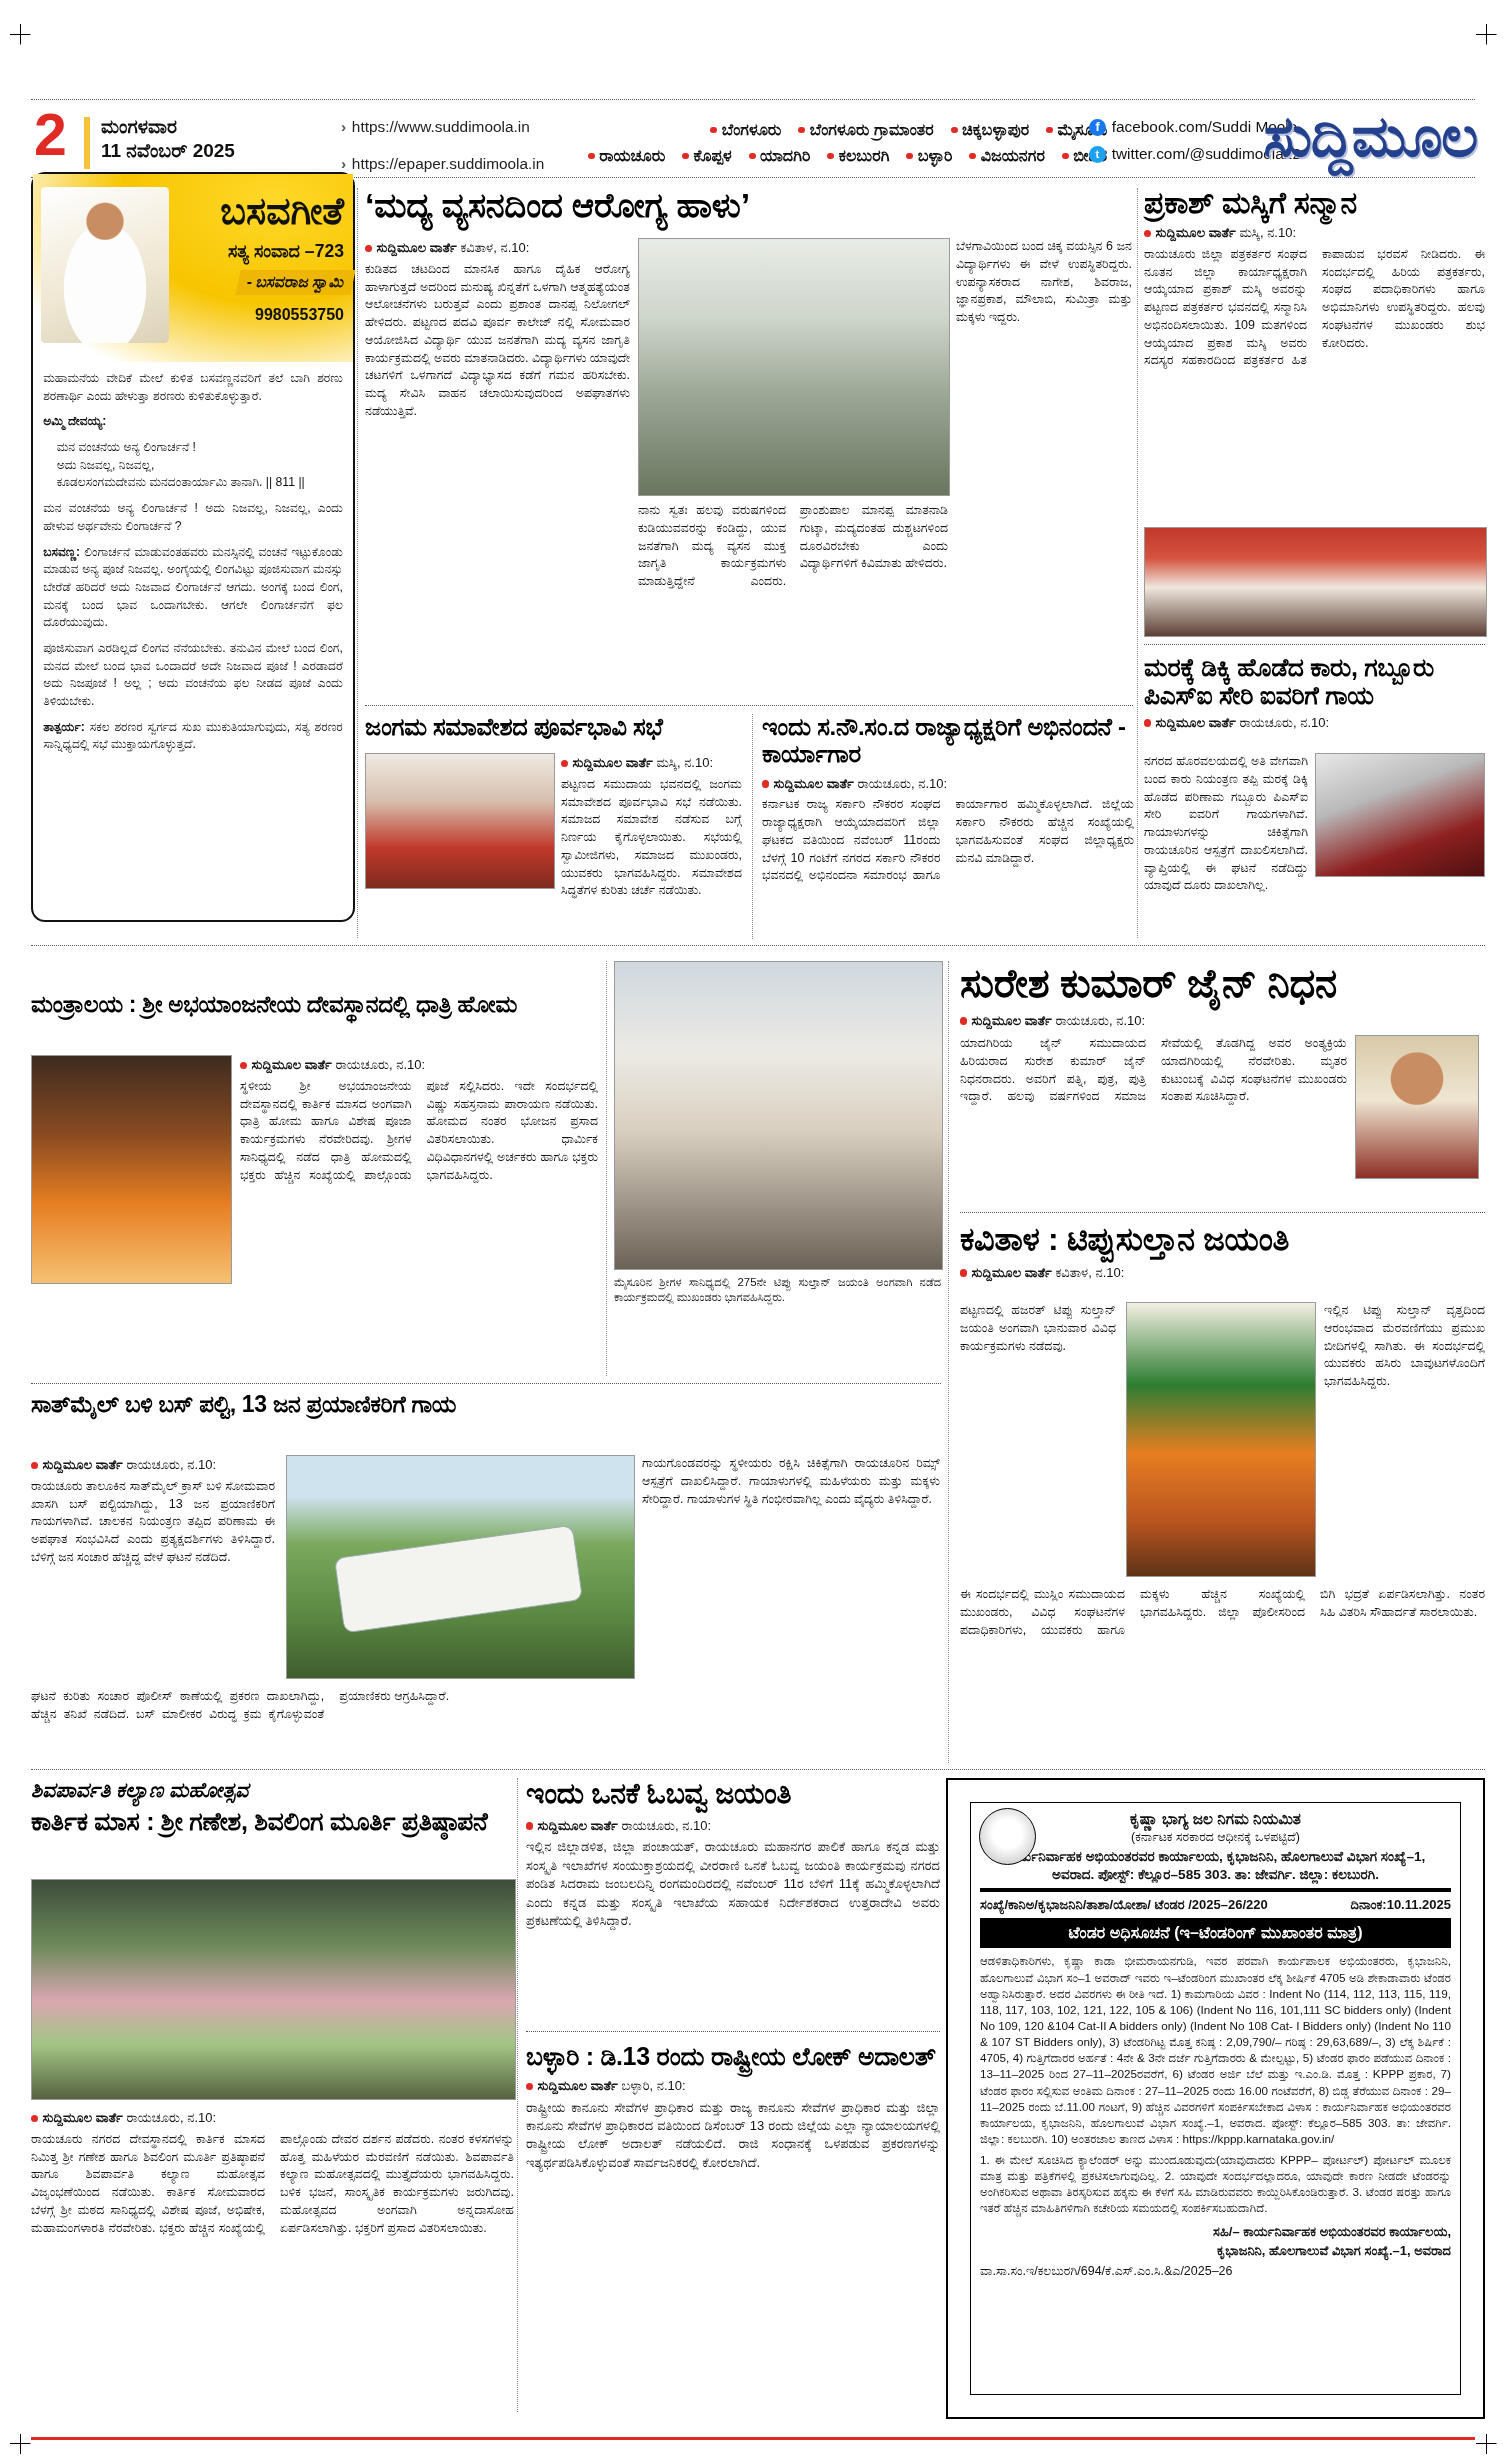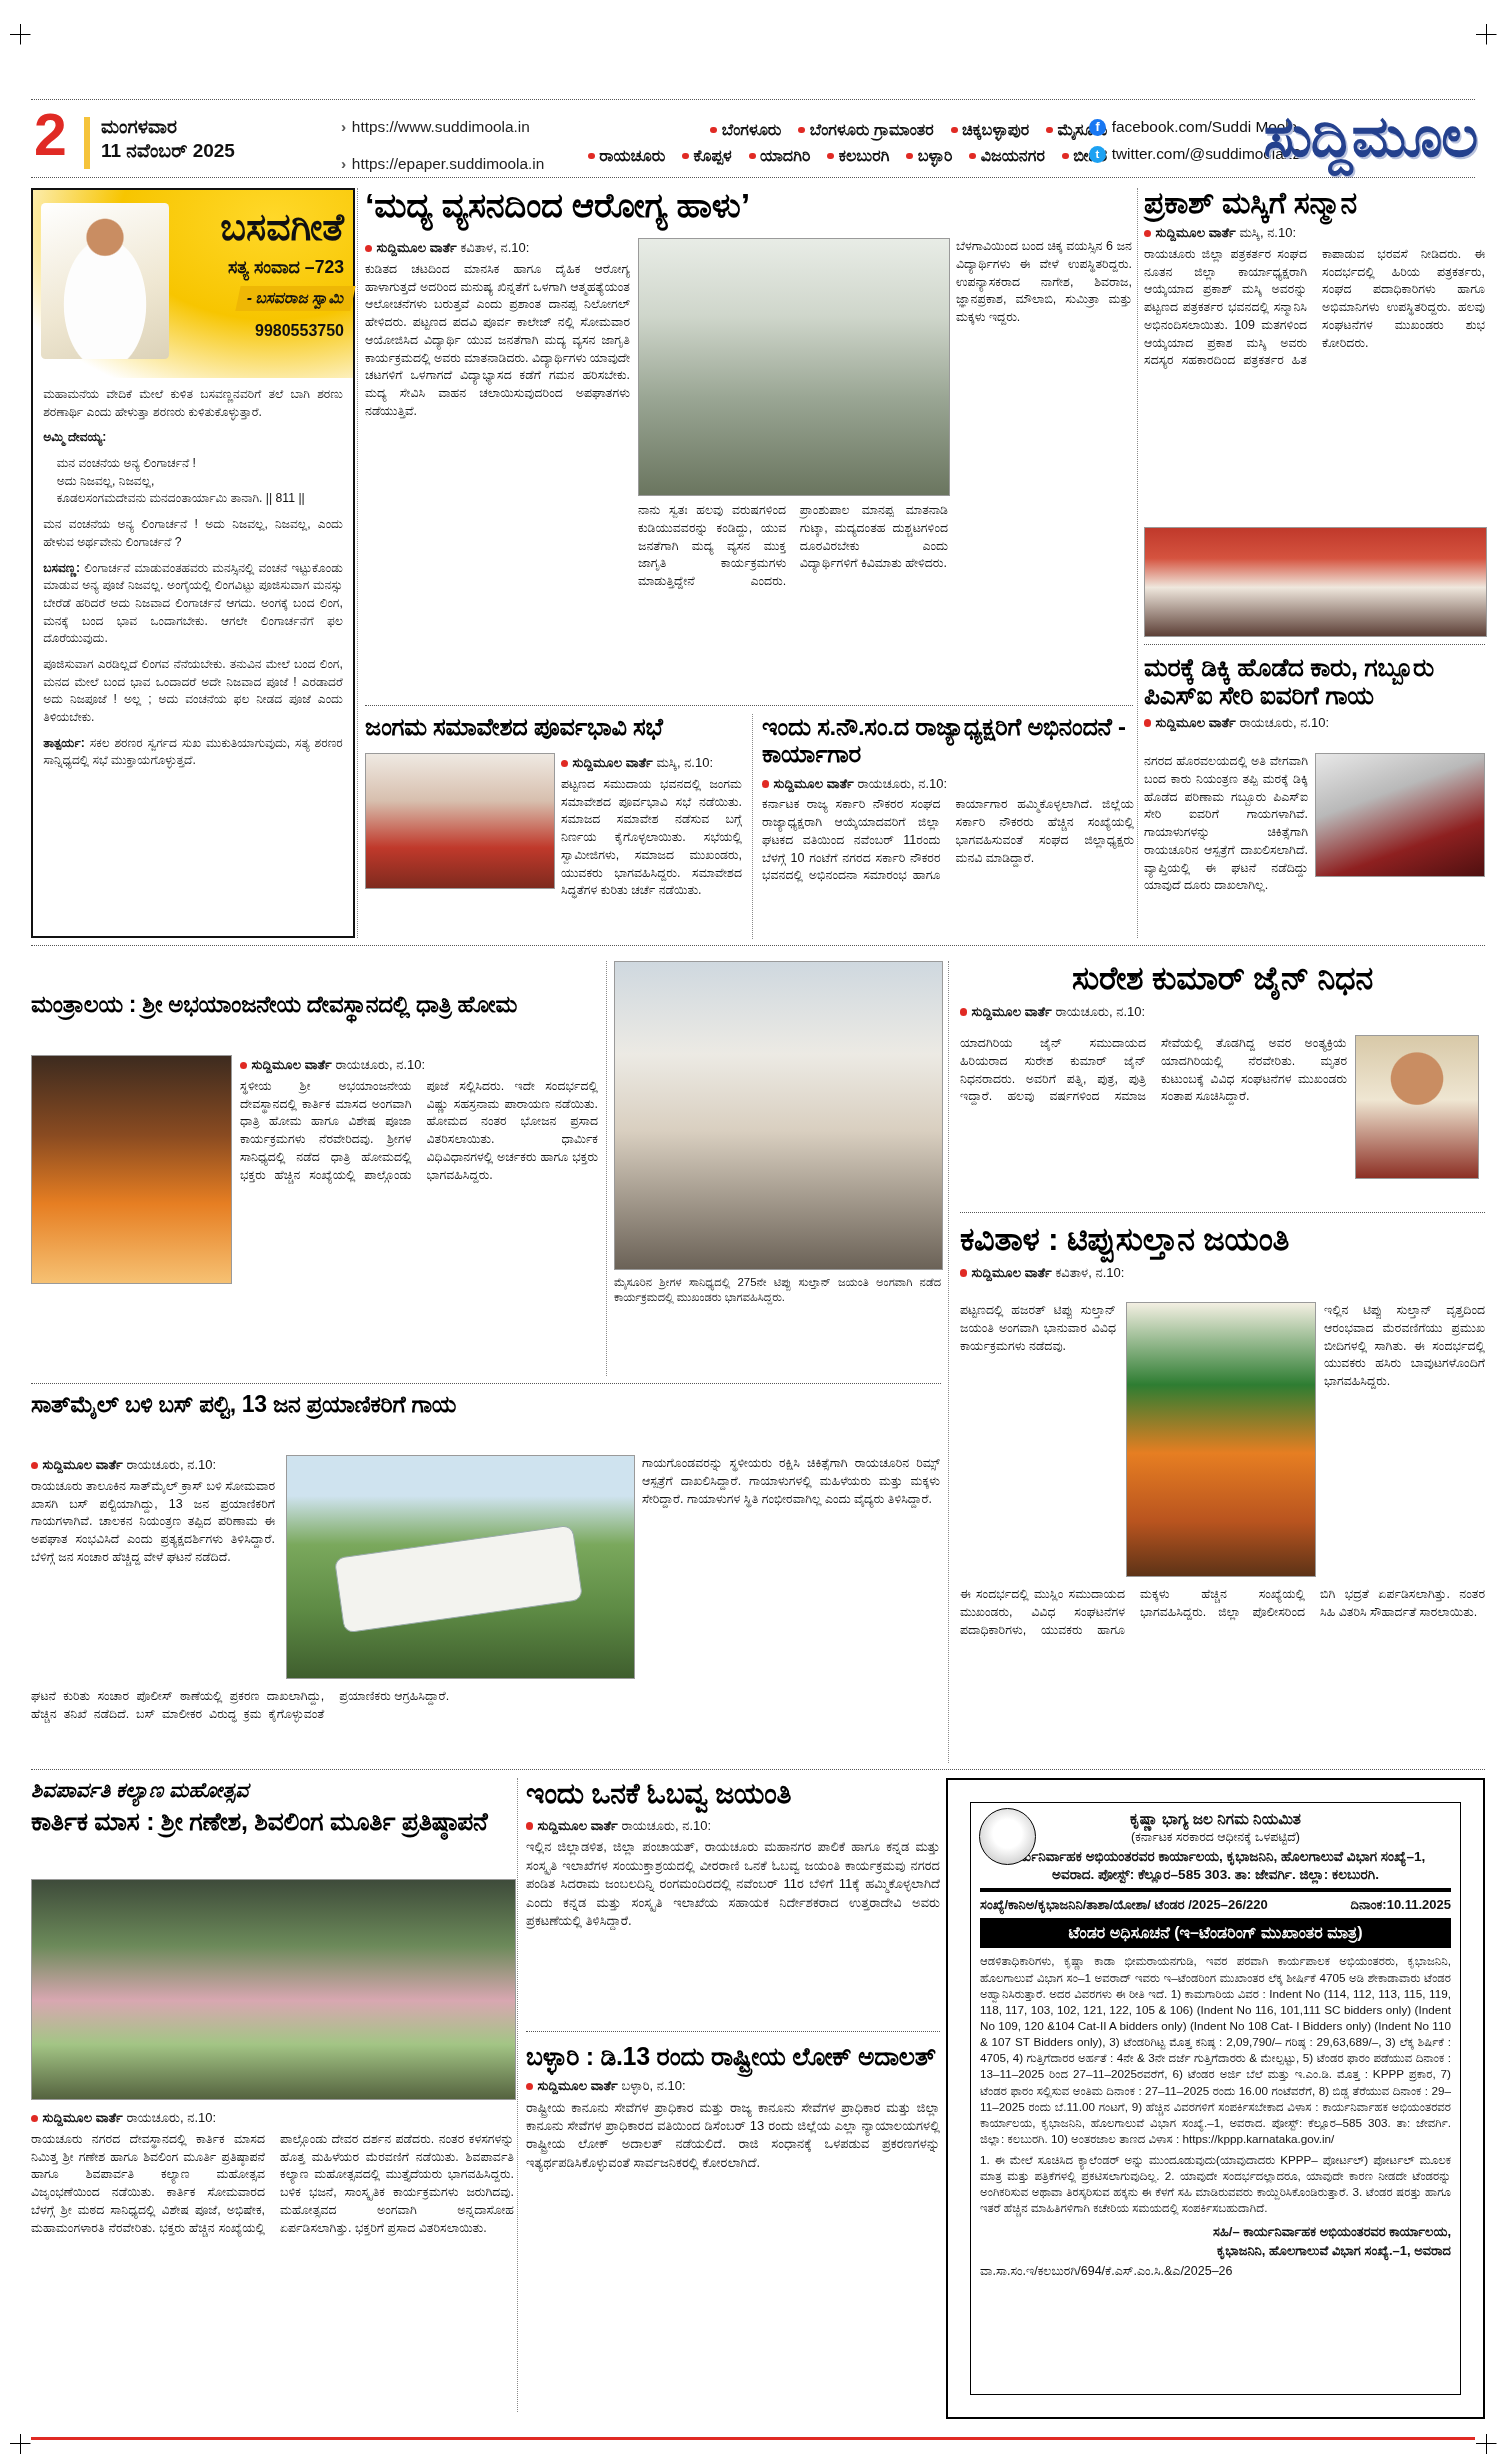--- a/index.html
+++ b/index.html
@@ -156,21 +156,21 @@
 <div class="abs logo" style="right:30px;top:103px;">ಸುದ್ದಿಮೂಲ</div>
 <div class="abs dotted-h" style="left:31px;top:177px;width:1444px;"></div>
 
 <div class="abs dotted-v" style="left:357px;top:188px;height:750px;"></div>
 <div class="abs dotted-v" style="left:1137px;top:188px;height:750px;"></div>
 <div class="abs dotted-v" style="left:752px;top:714px;height:225px;"></div>
 <div class="abs dotted-v" style="left:606px;top:961px;height:415px;"></div>
 <div class="abs dotted-v" style="left:948px;top:961px;height:802px;"></div>
 <div class="abs dotted-v" style="left:517px;top:1778px;height:634px;"></div>
 
-<div class="abs bbox" style="left:31px;top:188px;width:320px;height:746px;">
+<div class="abs bbox" style="left:31px;top:172px;width:320px;height:746px;border-radius:14px;">
   <div class="bhead">
     <div class="abs bfigure" style="left:8px;top:12.5px;"></div>
     <div class="abs btitle" style="right:9px;top:16px;">ಬಸವಗೀತೆ</div>
     <div class="abs bsub" style="right:9px;top:67px;">ಸತ್ಯ ಸಂವಾದ –723</div>
     <div class="abs bribbon" style="right:0px;top:96px;">- ಬಸವರಾಜ ಸ್ವಾಮಿ</div>
     <div class="abs bphone" style="right:9px;top:132px;">9980553750</div>
   </div>
   <div class="bbody" style="height:546px;">
     <p>ಮಹಾಮನೆಯ ವೇದಿಕೆ ಮೇಲೆ ಕುಳಿತ ಬಸವಣ್ಣನವರಿಗೆ ತಲೆ ಬಾಗಿ ಶರಣು ಶರಣಾರ್ಥಿ ಎಂದು ಹೇಳುತ್ತಾ ಶರಣರು ಕುಳಿತುಕೊಳ್ಳುತ್ತಾರೆ.</p>
     <p class="lead">ಅಮ್ಮಿ ದೇವಯ್ಯ:</p>
@@ -240,21 +240,21 @@
     <div class="byline"><span class="dot"></span><b>ಸುದ್ದಿಮೂಲ ವಾರ್ತೆ</b> <span class="place">ರಾಯಚೂರು, ನ.10:</span></div>
     <div class="body-text cols-2" style="height:284px;">ಸ್ಥಳೀಯ ಶ್ರೀ ಅಭಯಾಂಜನೇಯ ದೇವಸ್ಥಾನದಲ್ಲಿ ಕಾರ್ತಿಕ ಮಾಸದ ಅಂಗವಾಗಿ ಧಾತ್ರಿ ಹೋಮ ಹಾಗೂ ವಿಶೇಷ ಪೂಜಾ ಕಾರ್ಯಕ್ರಮಗಳು ನೆರವೇರಿದವು. ಶ್ರೀಗಳ ಸಾನಿಧ್ಯದಲ್ಲಿ ನಡೆದ ಧಾತ್ರಿ ಹೋಮದಲ್ಲಿ ಭಕ್ತರು ಹೆಚ್ಚಿನ ಸಂಖ್ಯೆಯಲ್ಲಿ ಪಾಲ್ಗೊಂಡು ಪೂಜೆ ಸಲ್ಲಿಸಿದರು. ಇದೇ ಸಂದರ್ಭದಲ್ಲಿ ವಿಷ್ಣು ಸಹಸ್ರನಾಮ ಪಾರಾಯಣ ನಡೆಯಿತು. ಹೋಮದ ನಂತರ ಭೋಜನ ಪ್ರಸಾದ ವಿತರಿಸಲಾಯಿತು. ಧಾರ್ಮಿಕ ವಿಧಿವಿಧಾನಗಳಲ್ಲಿ ಅರ್ಚಕರು ಹಾಗೂ ಭಕ್ತರು ಭಾಗವಹಿಸಿದ್ದರು.</div>
   </div>
 </div>
 
 <div class="abs photo" style="left:614px;top:961px;width:327px;height:307px;
      background:linear-gradient(180deg,#cfd8df 0%,#eceae4 30%,#d9cfc0 55%,#6b6257 100%);"></div>
 <div class="abs caption" style="left:614px;top:1275px;width:327px;height:97px;">ಮೈಸೂರಿನ ಶ್ರೀಗಳ ಸಾನಿಧ್ಯದಲ್ಲಿ 275ನೇ ಟಿಪ್ಪು ಸುಲ್ತಾನ್ ಜಯಂತಿ ಅಂಗವಾಗಿ ನಡೆದ ಕಾರ್ಯಕ್ರಮದಲ್ಲಿ ಮುಖಂಡರು ಭಾಗವಹಿಸಿದ್ದರು.</div>
 
 <div class="abs" style="left:960px;top:961px;width:525px;height:244px;">
-  <div class="headline" style="font-size:32px;text-align:center;">ಸುರೇಶ ಕುಮಾರ್ ಜೈನ್ ನಿಧನ</div>
+  <div class="headline" style="font-size:40px;">ಸುರೇಶ ಕುಮಾರ್ ಜೈನ್ ನಿಧನ</div>
   <div class="byline" style="margin-top:6.8px;"><span class="dot"></span><b>ಸುದ್ದಿಮೂಲ ವಾರ್ತೆ</b> <span class="place">ರಾಯಚೂರು, ನ.10:</span></div>
   <div class="abs body-text cols-2" style="left:0;top:74px;width:387px;height:159px;">ಯಾದಗಿರಿಯ ಜೈನ್ ಸಮುದಾಯದ ಹಿರಿಯರಾದ ಸುರೇಶ ಕುಮಾರ್ ಜೈನ್ ನಿಧನರಾದರು. ಅವರಿಗೆ ಪತ್ನಿ, ಪುತ್ರ, ಪುತ್ರಿ ಇದ್ದಾರೆ. ಹಲವು ವರ್ಷಗಳಿಂದ ಸಮಾಜ ಸೇವೆಯಲ್ಲಿ ತೊಡಗಿದ್ದ ಅವರ ಅಂತ್ಯಕ್ರಿಯೆ ಯಾದಗಿರಿಯಲ್ಲಿ ನೆರವೇರಿತು. ಮೃತರ ಕುಟುಂಬಕ್ಕೆ ವಿವಿಧ ಸಂಘಟನೆಗಳ ಮುಖಂಡರು ಸಂತಾಪ ಸೂಚಿಸಿದ್ದಾರೆ.</div>
   <div class="abs photo" style="right:5.7px;top:74px;width:122px;height:142px;
        background:radial-gradient(circle at 50% 30%, #c98d62 0 22%, transparent 23%),
                   linear-gradient(180deg,#d8c9a8 0%,#efe6d2 45%,#8c2f24 100%);"></div>
 </div>
 <div class="abs dotted-h" style="left:960px;top:1212px;width:525px;"></div>
 
 <div class="abs" style="left:960px;top:1222px;width:525px;height:540px;">
   <div class="headline" style="font-size:32px;">ಕವಿತಾಳ : ಟಿಪ್ಪುಸುಲ್ತಾನ ಜಯಂತಿ</div>

